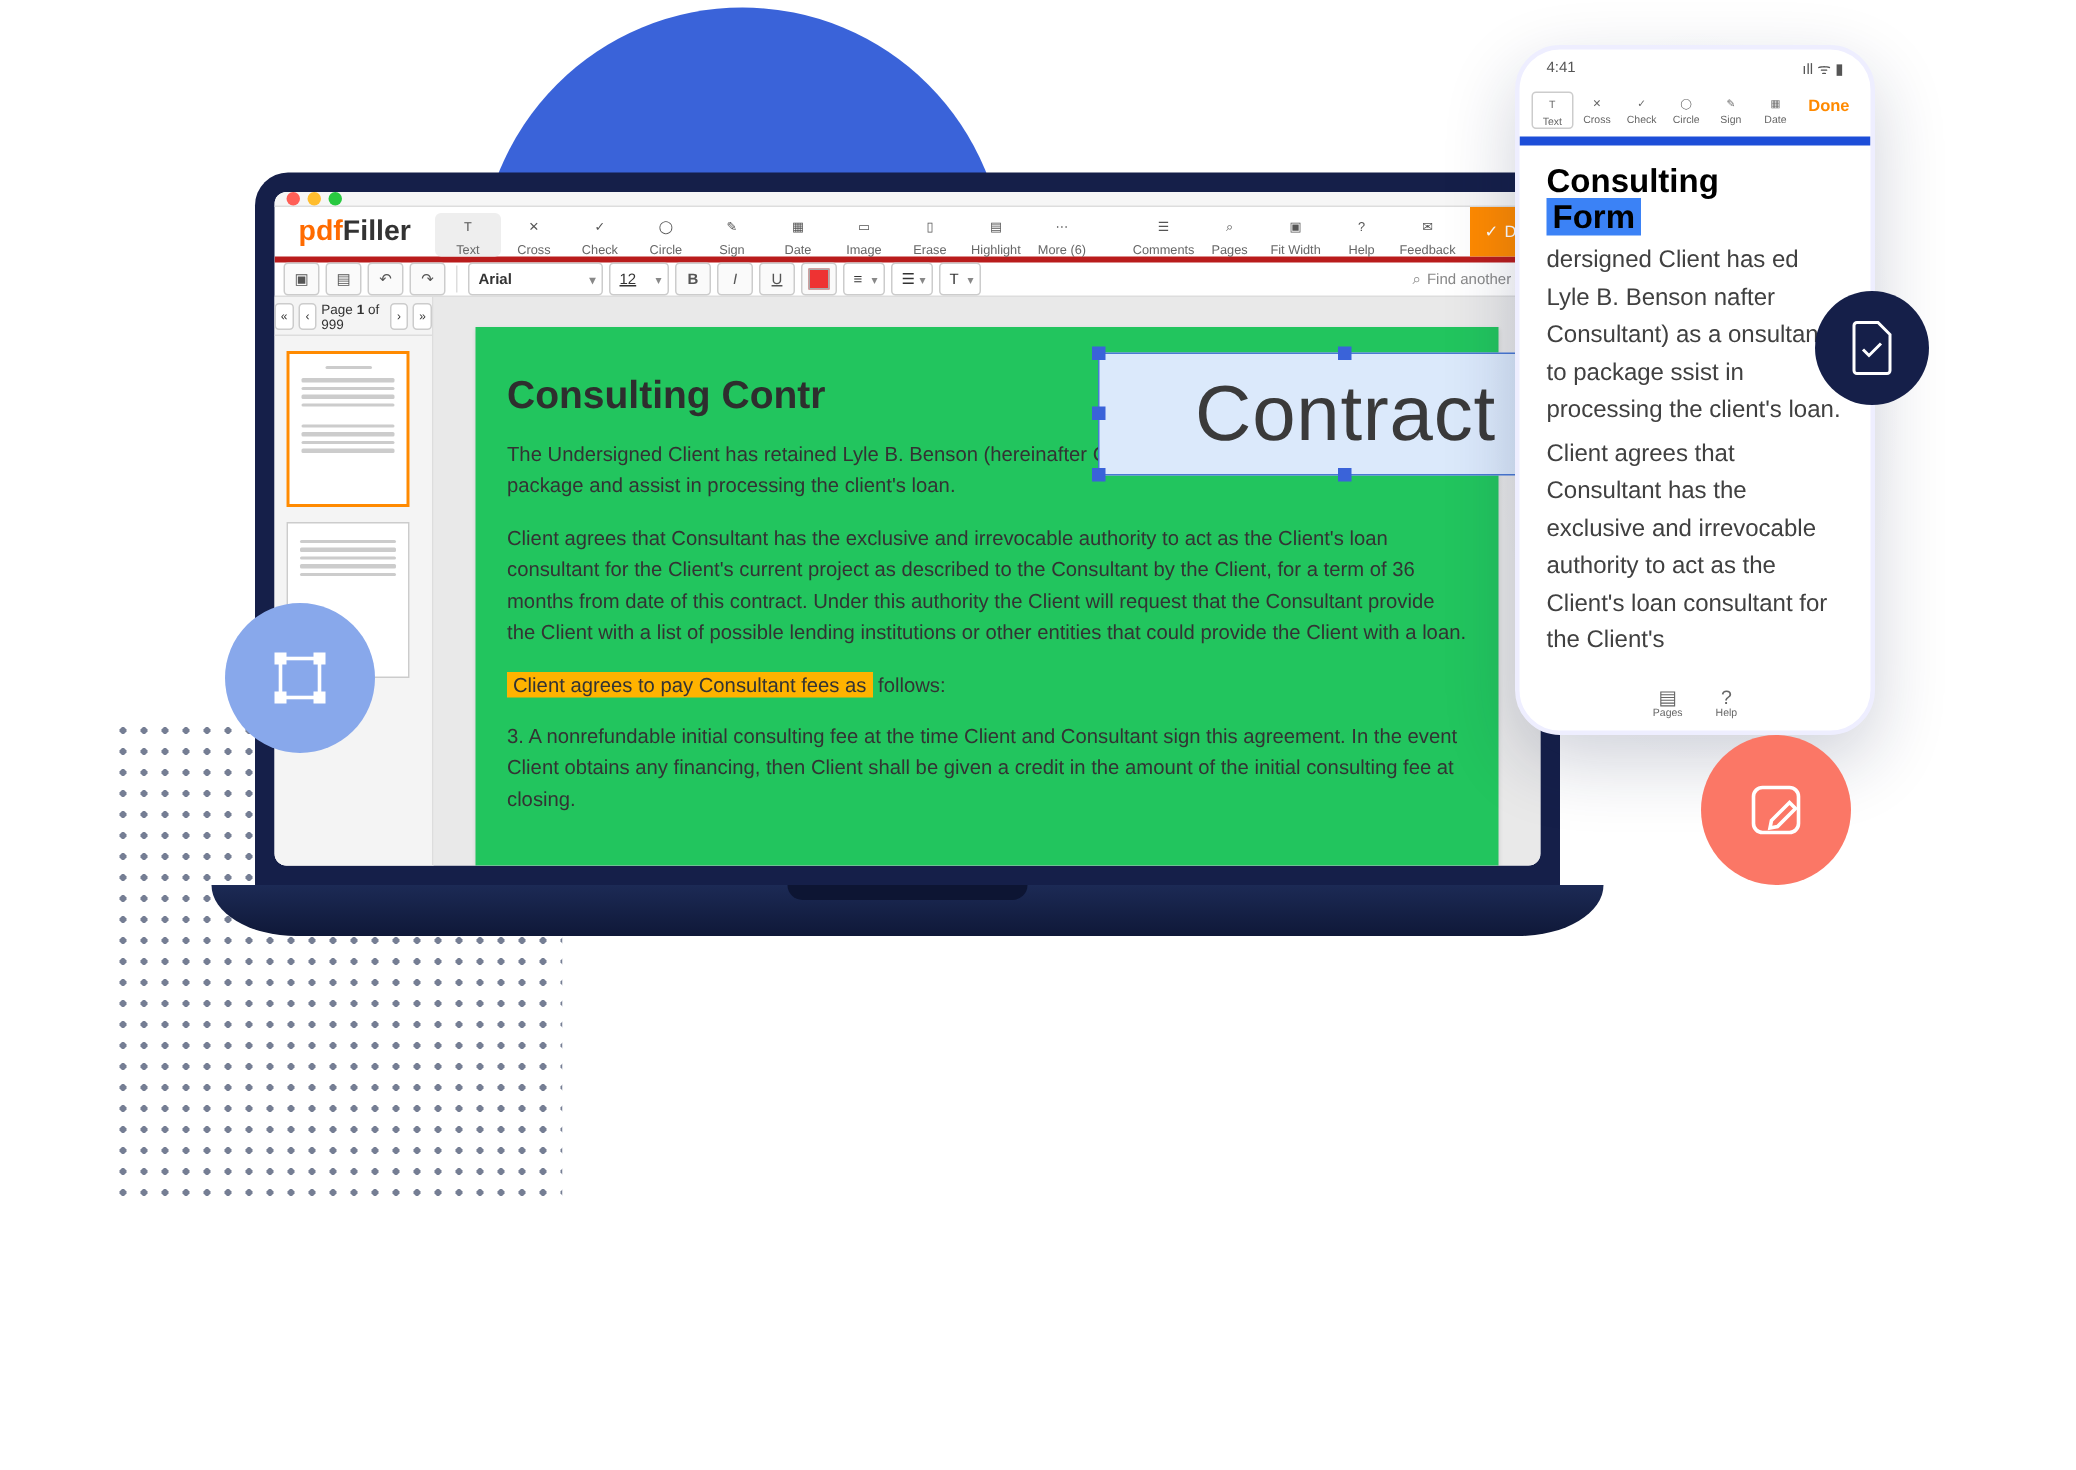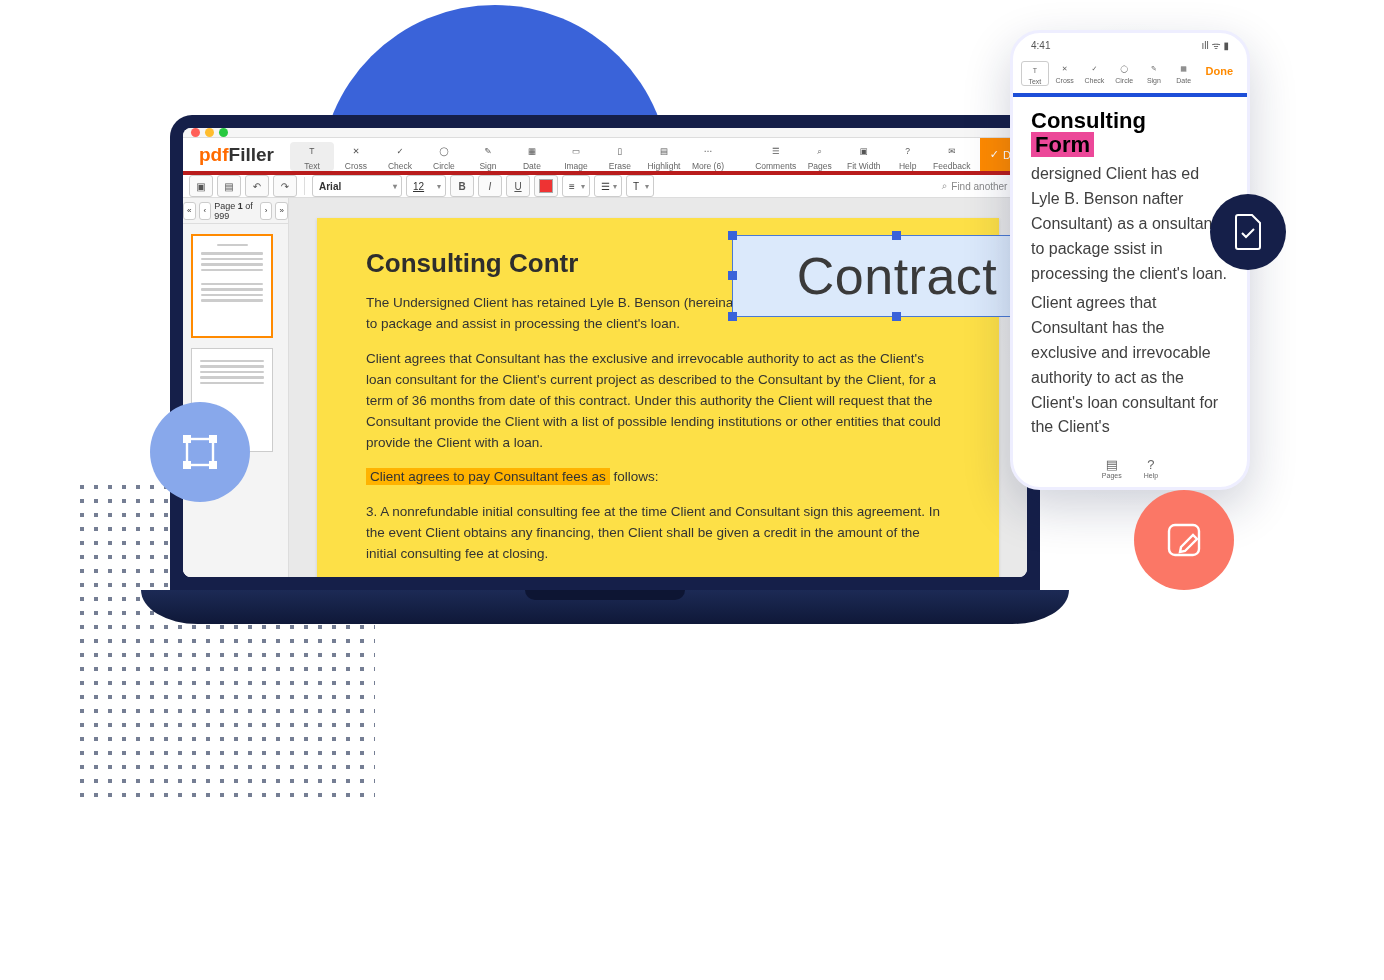--- a/index.html
+++ b/index.html
@@ -32,41 +32,41 @@
   .search-right{margin-left:auto; display:flex; align-items:center; gap:4px; padding-right:8px; color:#888;}
   .body { flex:1; display:flex; background:#e9e9e9;}
   .pages-rail { width:106px; background:#f4f4f4; border-right:1px solid #ddd; display:flex; flex-direction:column;}
   .page-nav { height:26px; display:flex; align-items:center; justify-content:center; gap:3px; font-size:9px; border-bottom:1px solid #ddd;}
   .navb { width:16px;height:18px;border:1px solid #ccc;border-radius:3px;display:flex;align-items:center;justify-content:center;font-size:8px;background:#fff;}
   .thumbs { padding:10px 8px; display:flex; flex-direction:column; gap:10px;}
   .thumb { width:82px; height:104px; background:#fff; border:1px solid #ccc; padding:8px;}
   .thumb.active{ border:2px solid #ff8a00;}
   .tline{ height:2.4px; background:#ccc; margin:3px 0; border-radius:1px;}
   .doc-area { flex:1; padding:20px 28px 0;}
-  .doc { background:#fde047; width:100%; height:100%; padding:30px 49px; box-shadow:0 1px 3px rgba(0,0,0,.12);}
+  .doc { background:#22c55e; width:100%; height:100%; padding:30px 21px; box-shadow:0 1px 3px rgba(0,0,0,.12);}
   .doc h1 { font-size:26px; font-weight:800; color:#2e2e2e; margin-bottom:14px;}
   .doc p { font-size:13.5px; color:#333; line-height:1.55; margin-bottom:14px;}
   .hl { background:#ffb300; padding:1px 4px;}
   .contract-box { position:absolute; left:732px; top:235px; width:330px; height:82px; background:#dbe9fb; border:1.5px solid #4a79d4; display:flex; align-items:center; justify-content:center; font-size:52px; color:#3a3a3a; letter-spacing:.5px;}
   .ch{position:absolute;width:9px;height:9px;background:#3a63d9;}
   .ch.tl{left:-5px;top:-5px}.ch.tm{left:50%;margin-left:-5px;top:-5px}.ch.tr{right:-5px;top:-5px}
   .ch.ml{left:-5px;top:50%;margin-top:-5px}.ch.mr{right:-5px;top:50%;margin-top:-5px}
   .ch.bl{left:-5px;bottom:-5px}.ch.bm{left:50%;margin-left:-5px;bottom:-5px}.ch.br{right:-5px;bottom:-5px}
   .contract-box:after{content:"";position:absolute;right:14px;top:8px;bottom:8px;width:1.5px;background:#4a79d4;}
   .phone { position:absolute; left:1010px; top:30px; width:240px; height:460px; background:#fff; border-radius:30px; border:3px solid #eef; box-shadow:0 18px 48px rgba(20,30,70,.2); overflow:hidden;}
   .phone-shadow{position:absolute;left:990px;top:14px;width:280px;height:500px;border-radius:36px;background:radial-gradient(rgba(40,60,120,.08),transparent 70%);}
   .ph-status{height:24px;display:flex;align-items:center;justify-content:space-between;padding:0 18px;font-size:10px;color:#555;}
-  .ph-tools{height:40px;display:flex;align-items:flex-start;padding:4px 8px;border-bottom:4px solid #1d4ed8;gap:2px;}
+  .ph-tools{height:40px;display:flex;align-items:flex-start;padding:4px 8px;border-bottom:6px solid #1d4ed8;gap:2px;}
   .ph-tool{width:28px;text-align:center;font-size:7px;color:#666;}
   .ph-tool .ico{width:16px;height:16px;margin:0 auto;display:flex;align-items:center;justify-content:center;}
   .ph-tool.active{border:1px solid #ccc;border-radius:3px;}
   .ph-done{margin-left:auto;color:#ff8a00;font-size:11px;font-weight:600;padding:4px 6px;}
   .ph-body{padding:12px 18px;}
   .ph-body h2{font-size:22px;font-weight:800;line-height:1.1;margin-bottom:4px;}
-  .ph-body .formhl{background:#ec4899;padding:0 4px;}
+  .ph-body .formhl{background:#3b82f6;padding:0 4px;}
   .ph-body p{font-size:16px;line-height:1.55;color:#404040;margin-top:5px;}
   .ph-bottom{position:absolute;bottom:8px;left:0;right:0;display:flex;justify-content:center;gap:22px;font-size:7px;color:#666;}
   .ph-bottom div{text-align:center;}
   .badge-check{position:absolute;left:1210px;top:194px;width:76px;height:76px;border-radius:50%;background:#151f49;display:flex;align-items:center;justify-content:center;}
   .badge-edit{position:absolute;left:1134px;top:490px;width:100px;height:100px;border-radius:50%;background:#fb7766;display:flex;align-items:center;justify-content:center;}
   .badge-box{position:absolute;left:150px;top:402px;width:100px;height:100px;border-radius:50%;background:#88a8eb;display:flex;align-items:center;justify-content:center;}
   svg{display:block;}
 </style>
 </head>
 <body>

